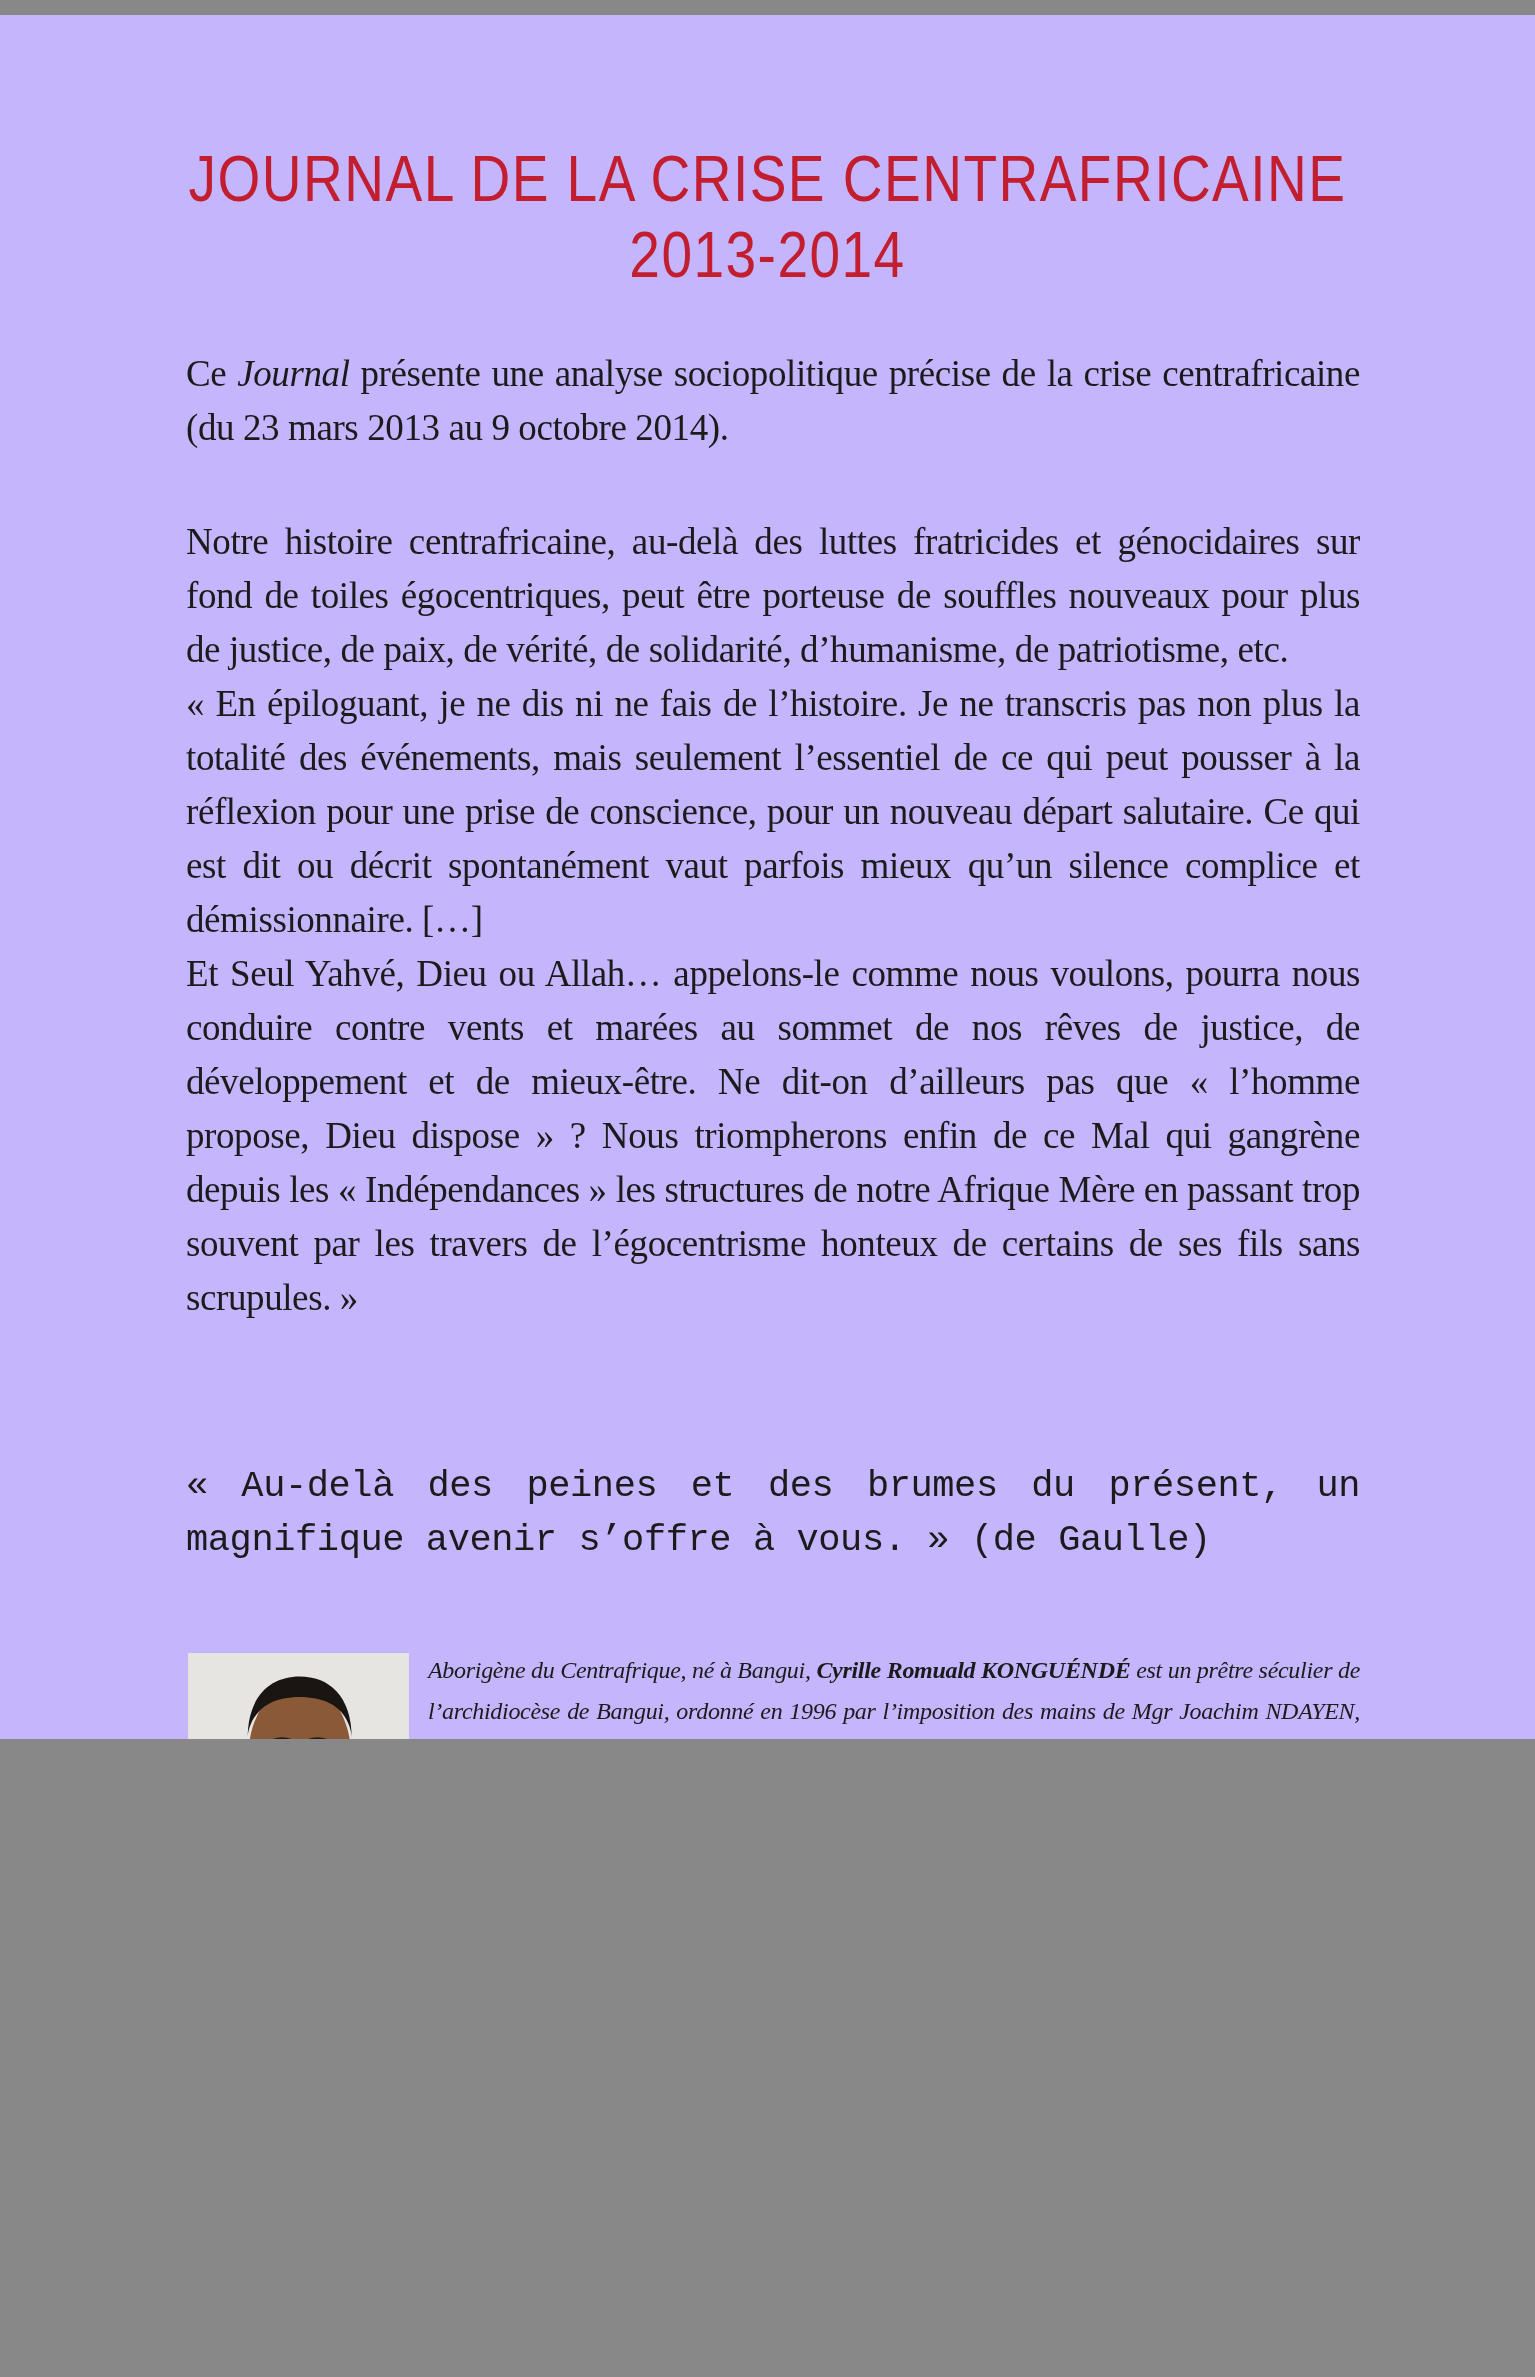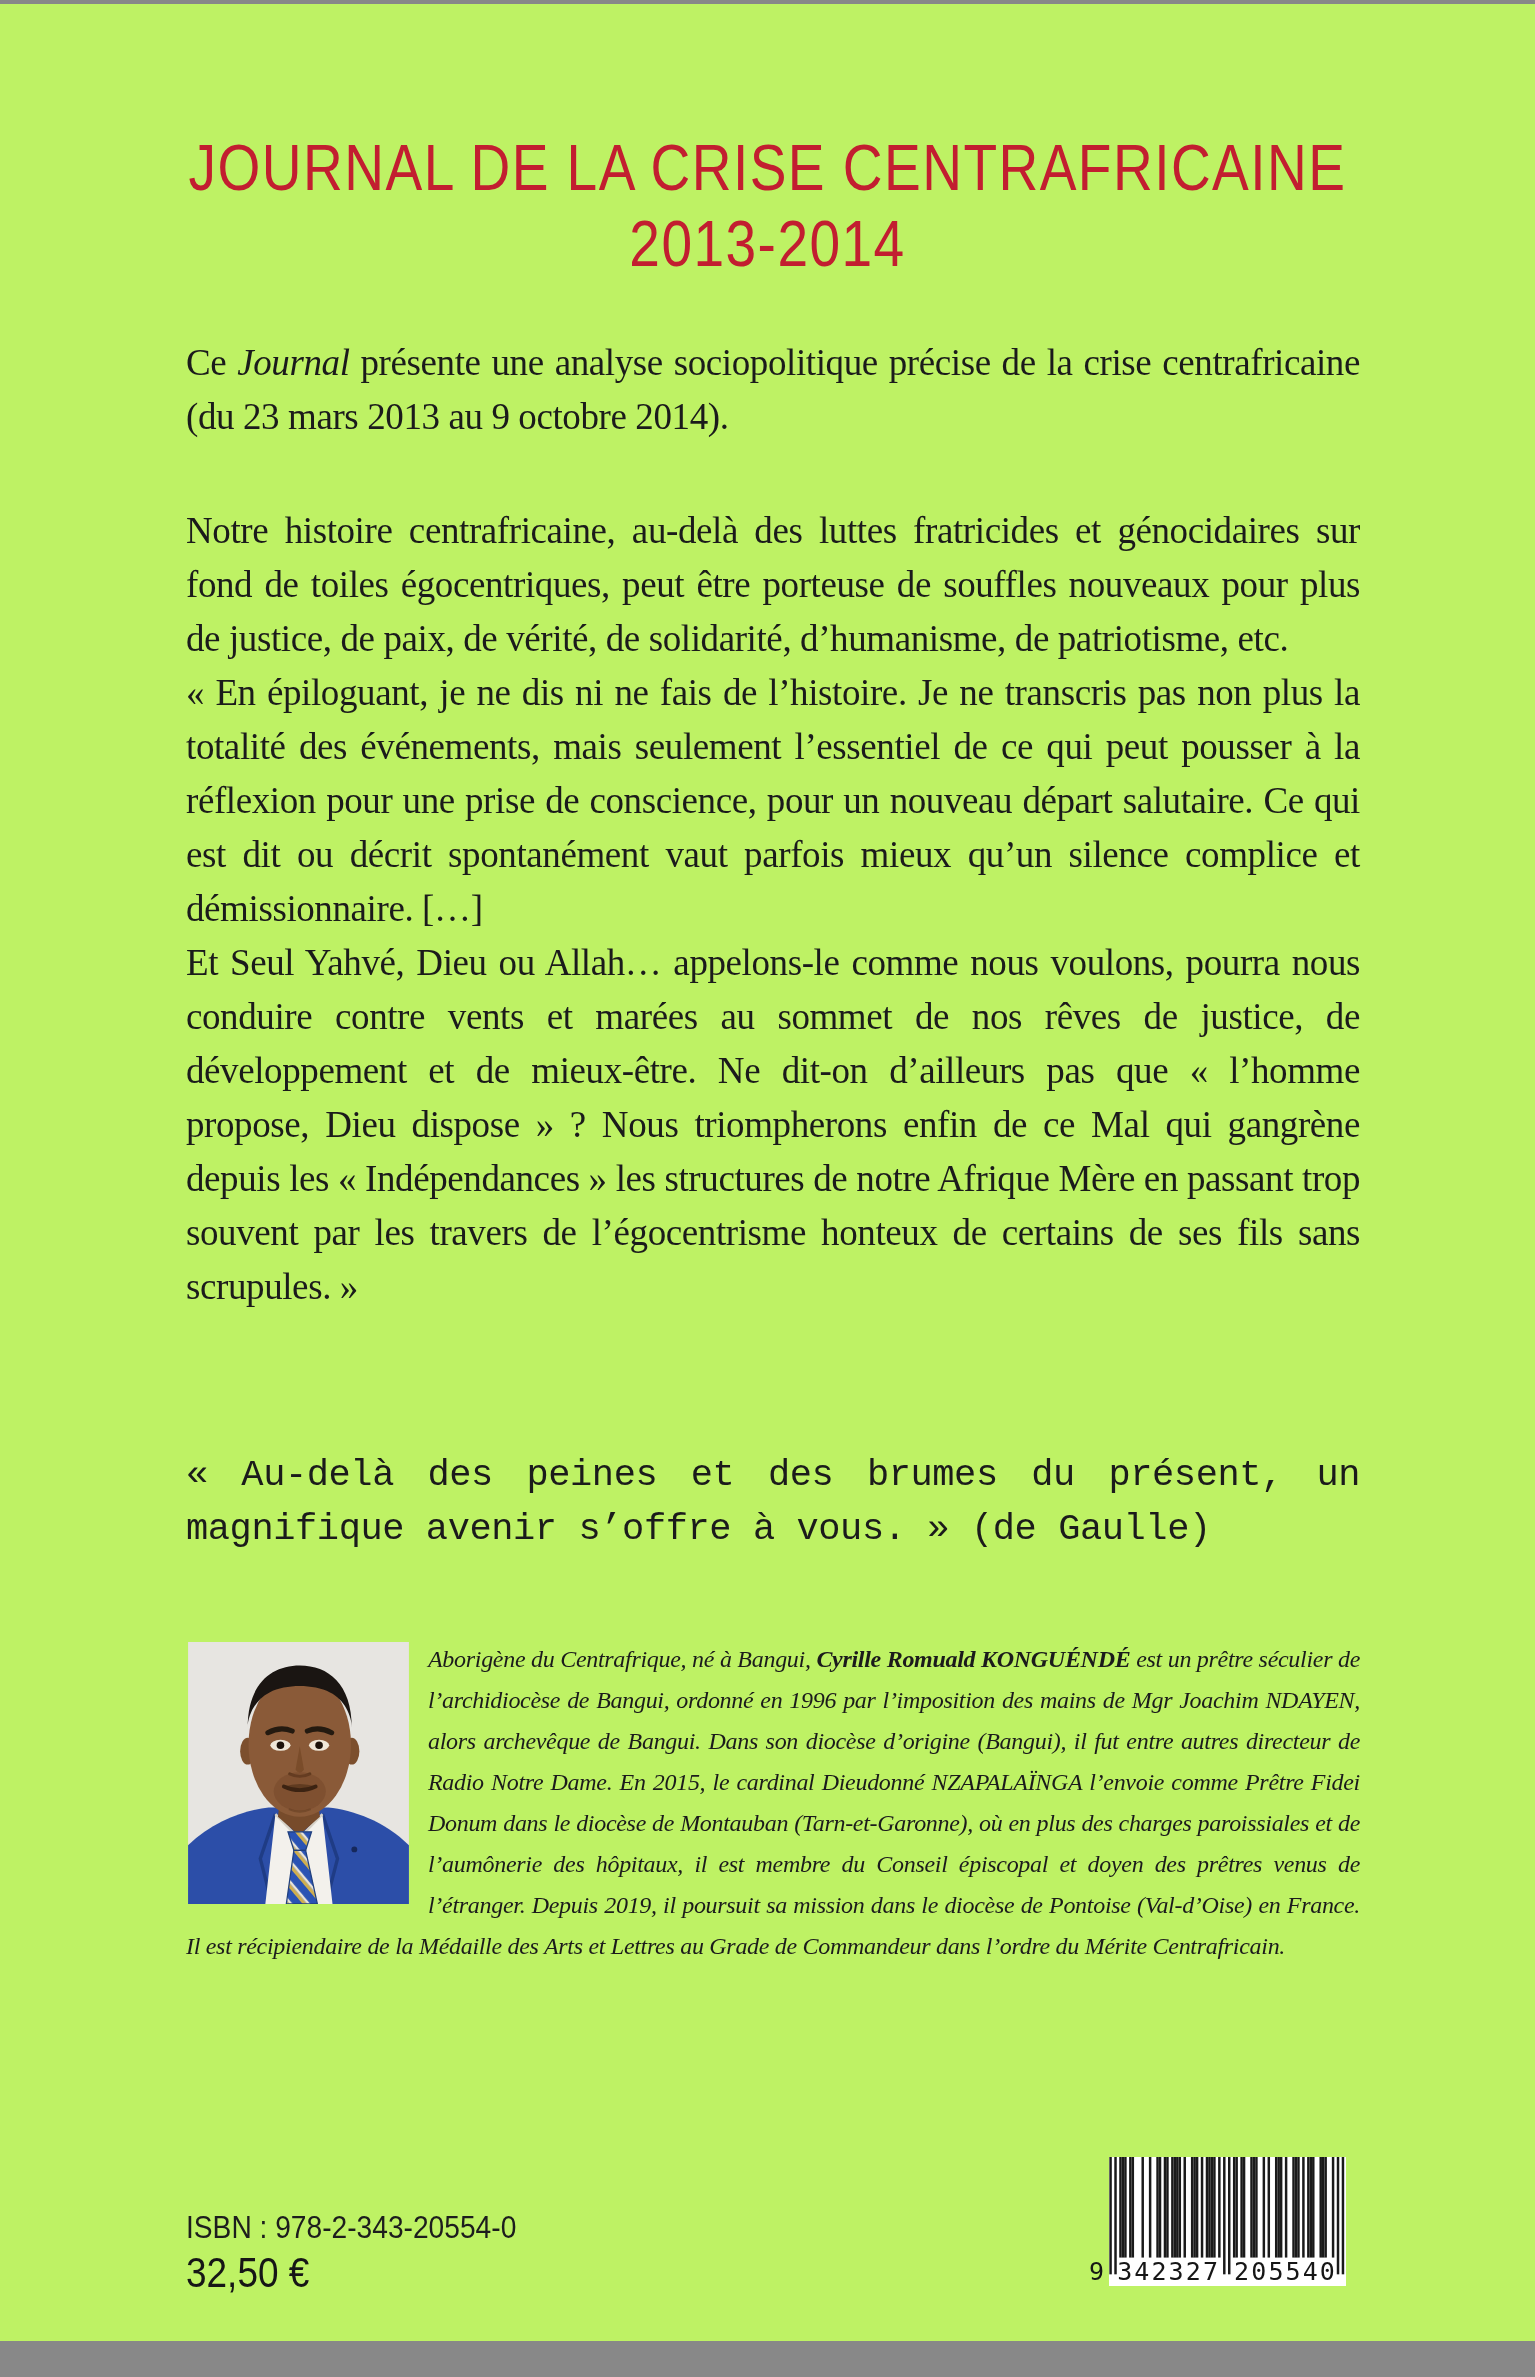--- a/index.html
+++ b/index.html
@@ -1,19 +1,19 @@
 <!DOCTYPE html>
 <html style="--title-red: #c21e30;font-size:13.4px"><head>
 <meta charset="utf-8">
 <style>
   :root { --title-red:#c21e30; --ink:#1b1b1b; }
   html,body { margin:0; padding:0; background:#888; }
   .page {
-    position:relative; width:1535px; height:2337px;
-    background:#bef264; overflow:hidden; margin:4px auto;
+    position:relative; width:1535px; height:1724px;
+    background:#c4b5fd; overflow:hidden; margin:15px auto;
     font-family:"Liberation Serif", serif; color:var(--ink);
   }
   
   .title-block {
     position:absolute; top:126px; left:0; width:100%;
     text-align:center; color:var(--title-red);
     font-family:"Liberation Sans", sans-serif; font-weight:400;
   }
   .title-line {
     display:block; font-size:64px; line-height:76px;

